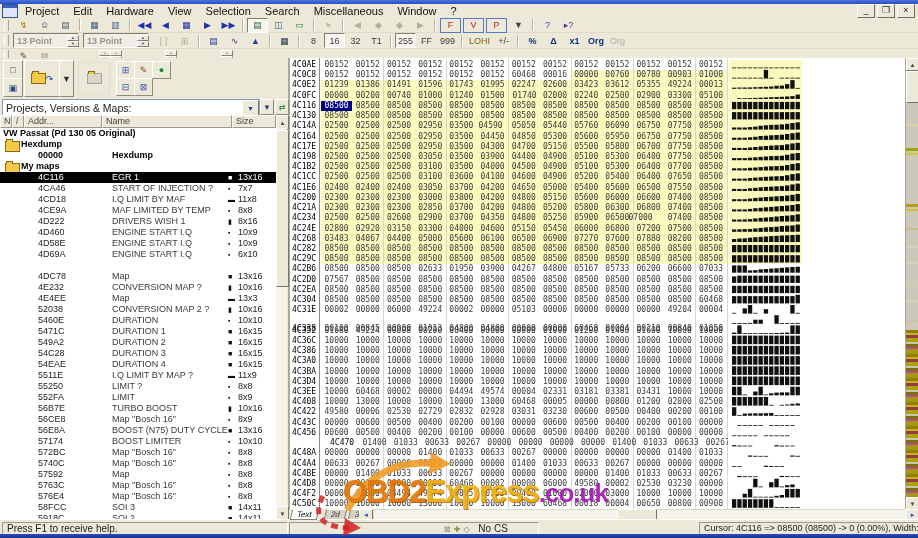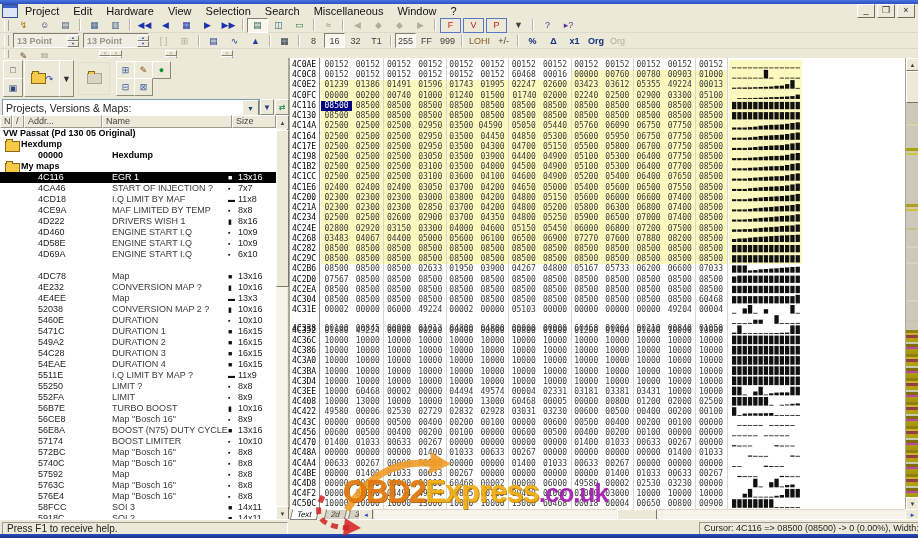--- a/index.html
+++ b/index.html
@@ -845,21 +845,21 @@
       <span class="hv" style="left: 31px;">02500</span>
       <span class="hv" style="left: 62.2px;">02500</span>
       <span class="hv" style="left: 93.4px;">02600</span>
       <span class="hv" style="left: 124.6px;">02900</span>
       <span class="hv" style="left: 155.8px;">03700</span>
       <span class="hv" style="left: 187px;">04350</span>
       <span class="hv" style="left: 218.2px;">04800</span>
       <span class="hv" style="left: 249.4px;">05250</span>
       <span class="hv" style="left: 280.6px;">05900</span>
       <span class="hv" style="left: 311.8px;">06500</span>
-      <span class="hv" style="left: 343px;">07000</span>
+      <span class="hv" style="left: 335px;">07000</span>
       <span class="hv" style="left: 374.2px;">07400</span>
       <span class="hv" style="left: 405.4px;">08500</span>
     </div>
     <div class="hrow" style="top: 165.52px;">
       <div class="ybg" style="left: 31px; width: 405.6px;"></div>
       <span class="haddr">4C24E</span>
       <span class="hv" style="left: 31px;">02800</span>
       <span class="hv" style="left: 62.2px;">02920</span>
       <span class="hv" style="left: 93.4px;">03150</span>
       <span class="hv" style="left: 124.6px;">03300</span>
@@ -1189,21 +1189,21 @@
       <span class="hv" style="left: 155.8px;">00100</span>
       <span class="hv" style="left: 187px;">00000</span>
       <span class="hv" style="left: 218.2px;">00600</span>
       <span class="hv" style="left: 249.4px;">00500</span>
       <span class="hv" style="left: 280.6px;">00400</span>
       <span class="hv" style="left: 311.8px;">00200</span>
       <span class="hv" style="left: 343px;">00100</span>
       <span class="hv" style="left: 374.2px;">00000</span>
       <span class="hv" style="left: 405.4px;">00000</span>
     </div>
-    <div class="hrow" style="top: 380.14px;">
+    <div class="hrow" style="top: 380.14px; margin-left: 38px;">
       <span class="haddr">4C470</span>
       <span class="hv" style="left: 31px;">01400</span>
       <span class="hv" style="left: 62.2px;">01033</span>
       <span class="hv" style="left: 93.4px;">00633</span>
       <span class="hv" style="left: 124.6px;">00267</span>
       <span class="hv" style="left: 155.8px;">00000</span>
       <span class="hv" style="left: 187px;">00000</span>
       <span class="hv" style="left: 218.2px;">00000</span>
       <span class="hv" style="left: 249.4px;">00000</span>
       <span class="hv" style="left: 280.6px;">01400</span>
@@ -1874,20 +1874,24 @@
   <div class="sb-btn" style="left:70px;top:0;width:12px;height:10px;color:#2048c0;font-size:7px;">◂</div>
   <div class="sb-track" style="left:84px;top:0;width:532px;height:10px;border:1px solid #dcd8ca;"></div>
   <div class="sb-thumb" style="left:328px;top:0;width:38px;height:10px;"></div>
   <div class="sb-btn" style="left:616px;top:0;width:13px;height:10px;color:#2048c0;font-size:7px;">▸</div>
 </div>
 
 <div id="statusbar" class="abs">
   <div class="spanel" style="left:2px;width:276px;">
     <span>Press F1 to receive help.</span>
   </div>
+  <div class="spanel" style="left:289px;width:240px;">
+    <span id="cs-icons" style="margin-left:150px;"><span style="color: rgb(138, 134, 120); font-size: 8px; margin-right: 3px;">⊠</span><span style="color: rgb(138, 138, 64); font-size: 8px; margin-right: 3px;">✚</span><span style="color: rgb(138, 134, 120); font-size: 8px; margin-right: 3px;">◇</span></span>
+    <span style="margin-left:3px;">No CS</span>
+  </div>
   <div class="spanel" style="left:699px;width:213px;font-size:9px;">
     <span>Cursor: 4C116 =&gt; 08500 (08500) -&gt; 0 (0.00%), Width: 13</span>
   </div>
 </div>
 
 <div id="bottom-edge" class="abs"></div>
 
 <div id="watermark" class="abs">
   <svg width="420" height="100" style="position:absolute;left:0;top:0;">
     <defs></defs>

